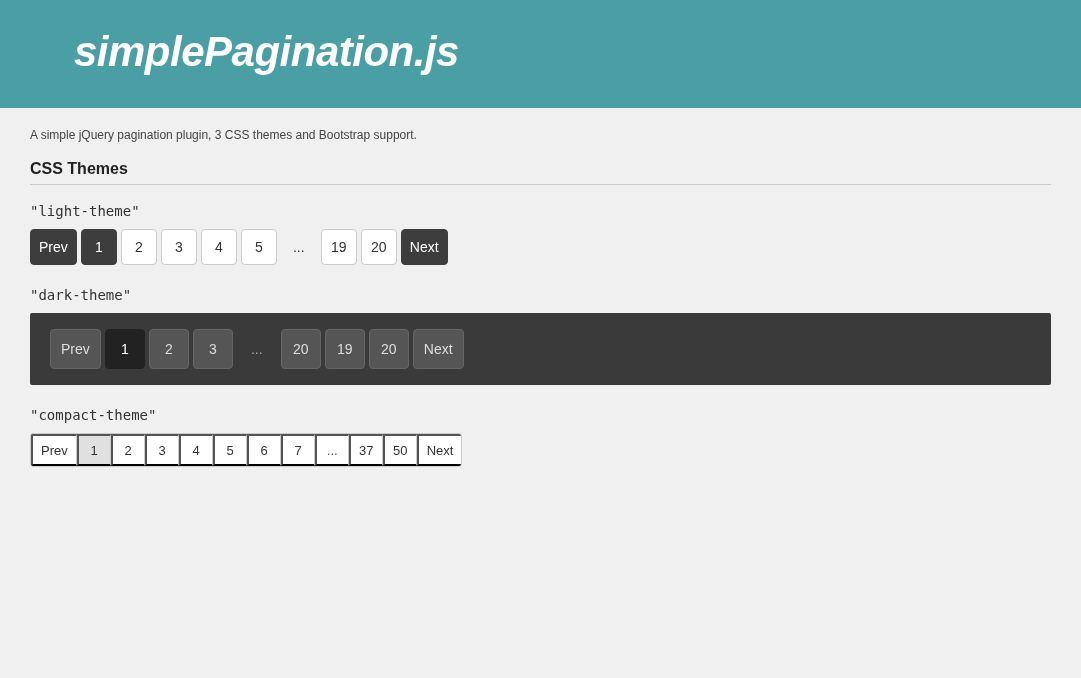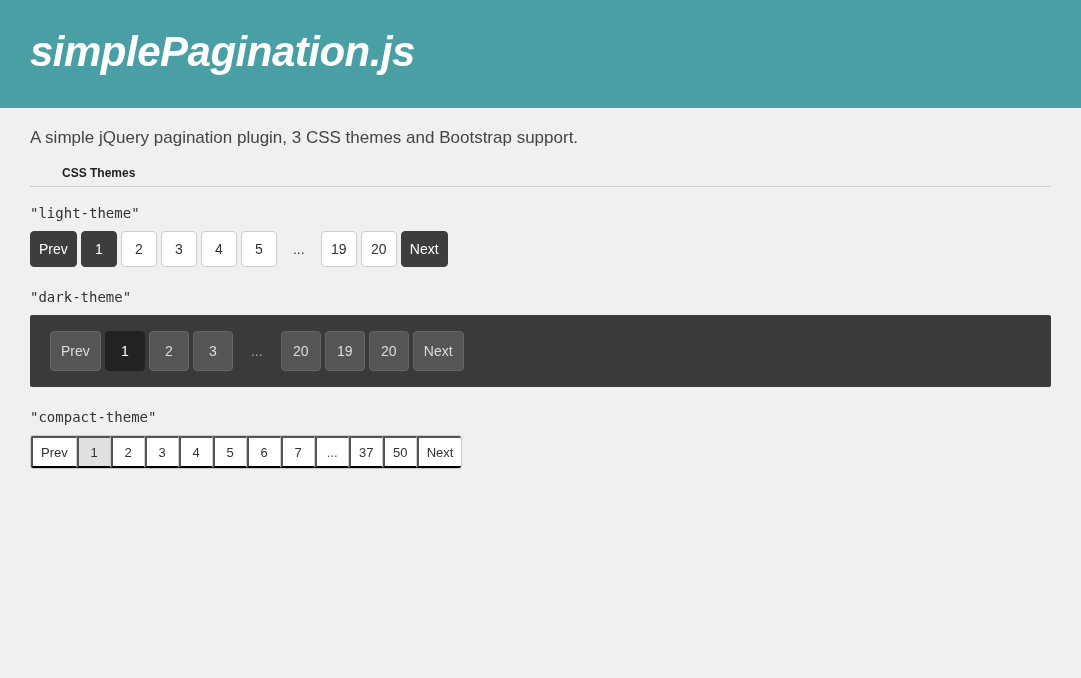--- a/index.html
+++ b/index.html
@@ -18,35 +18,35 @@
     .header {
       background: #4a9fa5;
       padding: 28px 30px 32px 30px;
     }
     .header-title {
       color: #fff;
       font-size: 42px;
       font-weight: 900;
       font-style: italic;
       letter-spacing: -0.5px;
+      margin-left: 44px;
     }
     .content {
       padding: 20px 30px 30px 30px;
     }
     .description {
       color: #444;
       margin-bottom: 18px;
-      font-size: 17px;
+      font-size: 12px;
     }
     .section-title {
       font-weight: bold;
-      font-size: 12px;
+      font-size: 16px;
       margin-bottom: 0;
       color: #222;
-      margin-left: 32px;
     }
     .divider {
       border: none;
       border-top: 1px solid #ccc;
       margin: 6px 0 18px 0;
     }
     .theme-label {
       font-family: monospace;
       font-size: 14px;
       color: #333;

